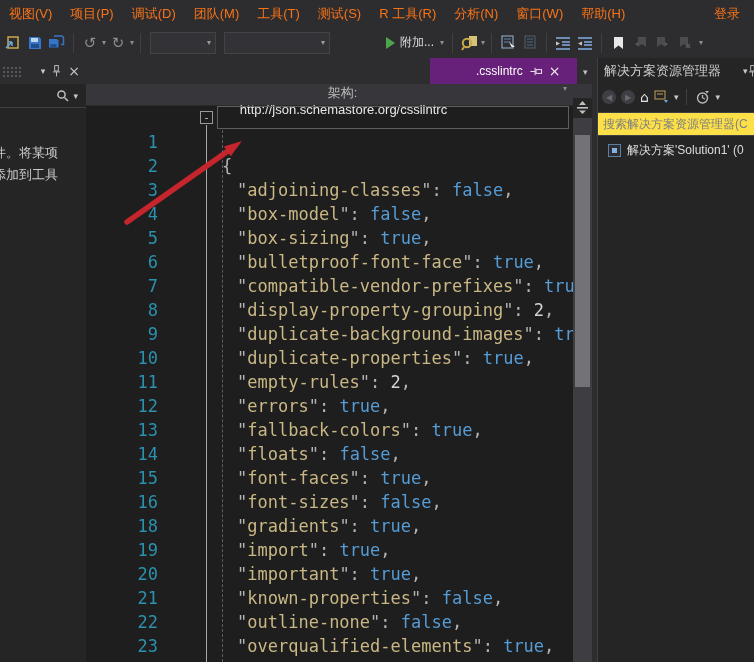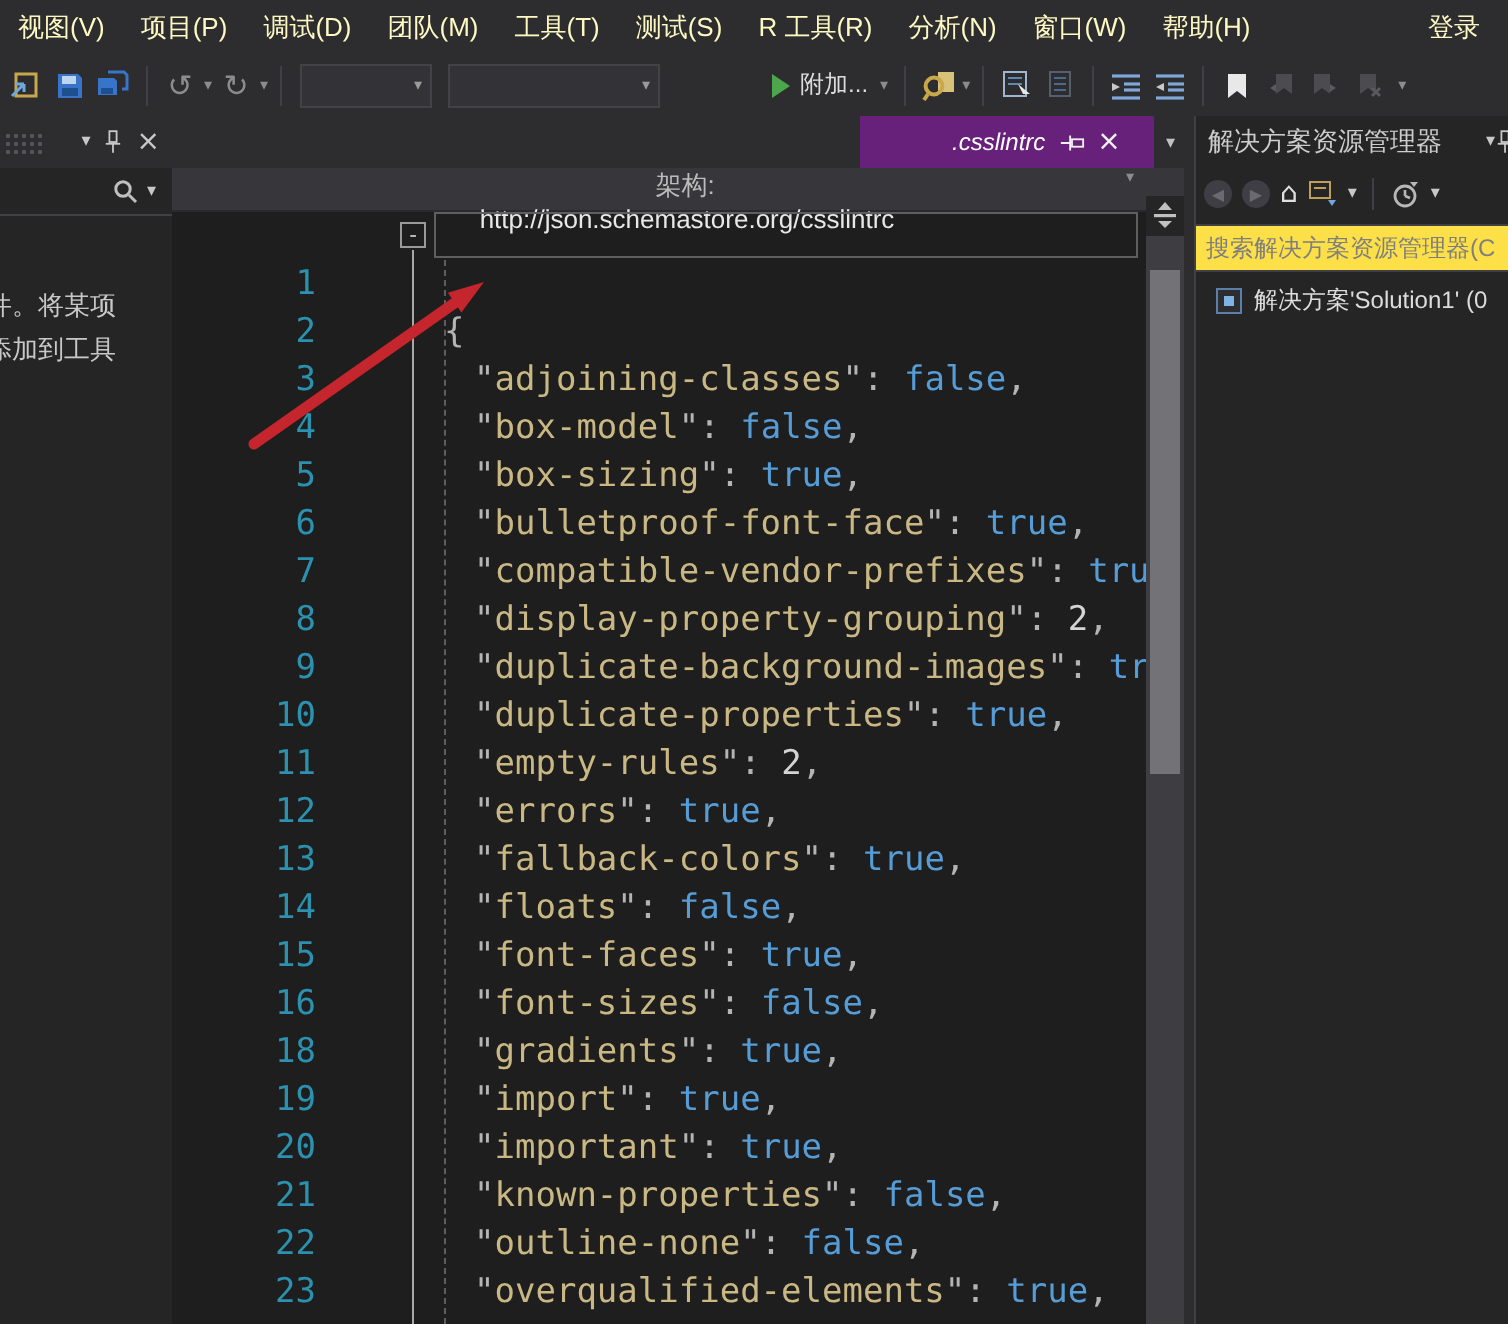--- a/index.html
+++ b/index.html
@@ -1,20 +1,20 @@
 <!DOCTYPE html>
 <html><head>
 <meta charset="utf-8">
 <style>
   html,body{margin:0;padding:0;background:#1a1a1a;}
   #root{position:relative;width:754px;height:662px;background:#2D2D30;overflow:hidden;
         font-family:"Liberation Sans","DejaVu Sans",sans-serif;color:#DCDCDC;}
   
   .menubar{position:absolute;left:0;top:0;right:0;height:27px;display:flex;align-items:center;
-           background:#2D2D30;font-size:13px;color:#fef9c3;}
+           background:#2D2D30;font-size:13px;color:#f97316;}
   .menu-item{padding:0 6px;margin:0 3px;white-space:nowrap;cursor:default;}
   .signin{position:absolute;right:14px;top:0;height:27px;display:flex;align-items:center;font-size:13px;}
   
   .tb{position:absolute;top:27px;left:0;right:0;height:31px;display:flex;align-items:center;
       background:#2D2D30;font-size:12px;}
   .tb .sep{width:1px;height:20px;background:#3F3F46;margin:0 5px;}
   .tbi{display:inline-flex;align-items:center;justify-content:center;height:24px;min-width:18px;margin:0 2px;}
   .caret{font-size:8px;color:#8C8C8C;margin:0 1px;}
   .glyph{font-family:"DejaVu Sans",sans-serif;}
   .undo,.redo{font-size:15px;color:#8C8C8C;}
@@ -28,21 +28,21 @@
   .grip{position:absolute;left:2px;top:8px;width:20px;height:11px;
         background-image:radial-gradient(#55555A 1px,transparent 1.2px);background-size:4px 4px;}
   .tbx-search{height:23px;border-bottom:1px solid #3F3F46;display:flex;align-items:center;justify-content:flex-end;padding-right:8px;gap:4px;background:#252526;}
   .tbx-msg{margin-top:34px;margin-left:-7px;width:110px;font-size:13px;line-height:22px;color:#C8C8C8;white-space:nowrap;}
   .xclose{font-size:14px;color:#C8C8C8;line-height:14px;}
   .ddown{font-size:9px;color:#C8C8C8;}
   
   .editor{position:absolute;left:86px;top:58px;width:506px;bottom:0;background:#1E1E1E;}
   .tabstrip{position:absolute;left:0;top:0;right:0;height:26px;background:#2D2D30;}
   .tab{position:absolute;left:344px;top:0;width:147px;height:26px;background:#68217A;color:#FFFFFF;
-       display:flex;align-items:center;font-size:12px;padding-left:46px;box-sizing:border-box;gap:8px;font-style:italic;}
+       display:flex;align-items:center;font-size:12px;padding-left:46px;box-sizing:border-box;gap:8px;}
   .tab-caret{position:absolute;left:497px;top:9px;font-size:9px;color:#C0C0C0;}
   .schemabar{position:absolute;left:0;top:26px;right:0;height:22px;background:#37373B;border-bottom:1px solid #2A2A2C;
              display:flex;align-items:center;font-size:13px;box-sizing:border-box;flex-direction:column;}
   .schemabar .lbl{margin-left:7px;color:#BBBBBB;}
   .schemabar .url{margin-left:9px;color:#E8E8E8;}
   .schemabar .caret{position:absolute;right:24px;}
   .codearea{position:absolute;left:0;top:48px;right:0;bottom:0;overflow:hidden;
             font-family:"DejaVu Sans Mono","Liberation Mono",monospace;font-size:17px;line-height:24px;}
   .crow{position:relative;height:24px;white-space:pre;}
   .ln{position:absolute;left:0;width:72px;text-align:right;color:#2B91AF;}

